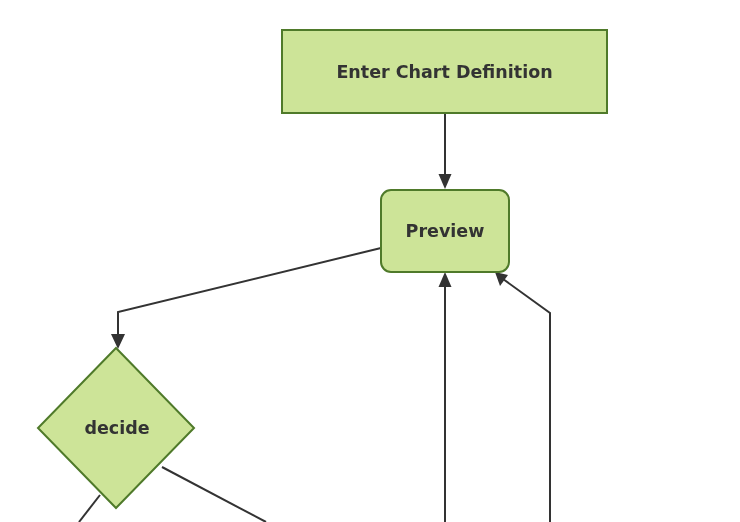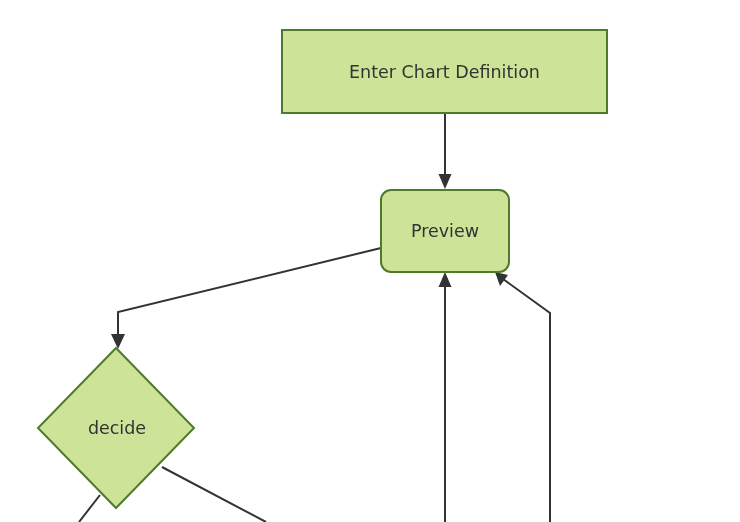--- a/index.html
+++ b/index.html
@@ -46,21 +46,21 @@
     stroke-linejoin: miter;
   }
   .arrow-head {
     fill: #333333;
     stroke: none;
   }
 </style>
 </head>
 <body>
 
-<div id="diagram-root" style="background: rgb(255, 255, 255);">
+<div id="diagram-root" style="background: rgb(255, 255, 255); font-weight: bold;">
   <svg id="flowchart" viewBox="0 0 740 522" xmlns="http://www.w3.org/2000/svg">
 
     <g>
       <path class="edge-path" d="M 445,113 L 445,181" stroke="#333333"></path>
       <polygon class="arrow-head" points="445,189 438.5,174 451.5,174" fill="#333333"></polygon>
     </g>
 
     <g>
       <path class="edge-path" d="M 381,248 L 118,312 L 118,340" stroke="#333333"></path>
       <polygon class="arrow-head" points="118,349 111,334 125,334" fill="#333333"></polygon>

